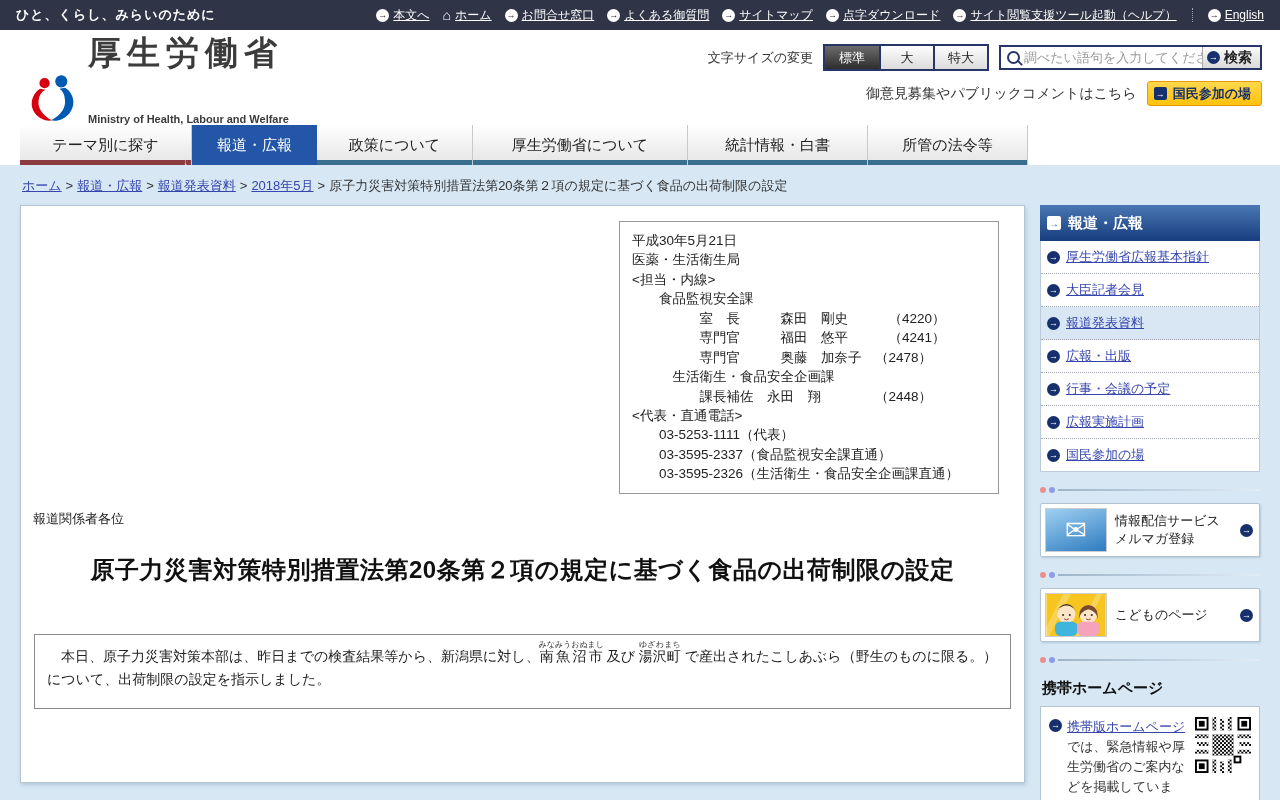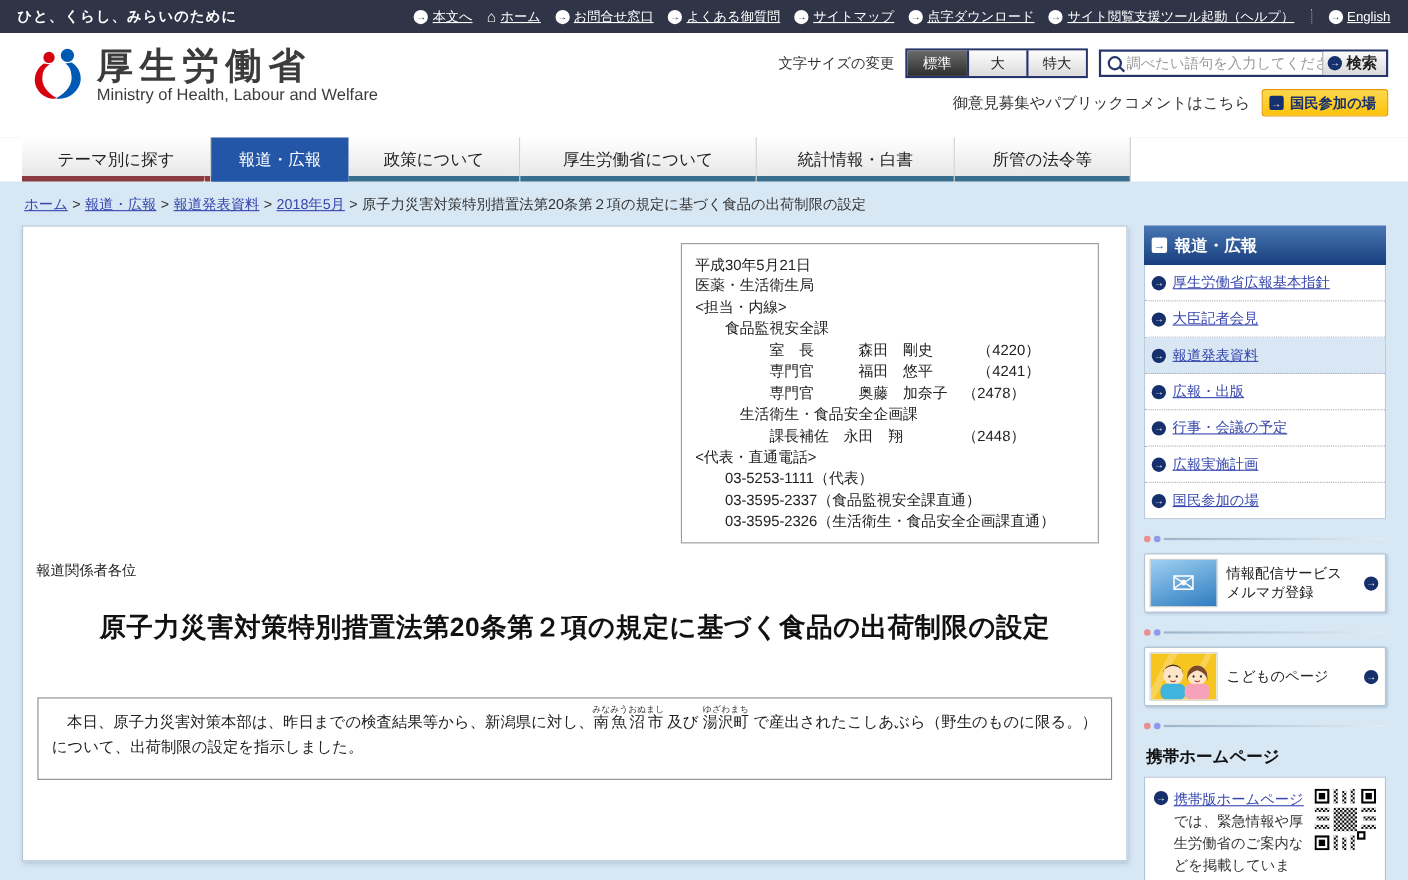--- a/index.html
+++ b/index.html
@@ -13,23 +13,23 @@
   .top-link { display:flex; align-items:center; gap:4px; color:#fff; font-size:12px; cursor:pointer; }
   .top-link a { color:#fff; text-decoration:underline; }
   .ci { display:inline-flex; width:13px; height:13px; border-radius:50%; align-items:center; justify-content:center; font-size:9px; font-weight:bold; flex:none; line-height:1; }
   .ci.light { background:#fff; color:#2f3447; }
   .ci.navy  { background:#16306e; color:#fff; }
   .home-glyph { color:#fff; font-size:14px; line-height:1; }
   .top-sep { width:1px; height:14px; border-left:1px dotted #9aa0b2; margin:0 2px; }
 
   
   .header { height:95px; background:#fff; display:flex; padding:6px 18px 0 26px; }
-  .logo { display:flex; align-items:flex-start; gap:10px; margin-top:6px; }
+  .logo { display:flex; align-items:flex-end; gap:10px; margin-top:6px; }
   .logo-txt .jp { font-size:33px; font-weight:bold; color:#3b3b3b; letter-spacing:6px; line-height:1.1; }
-  .logo-txt .en { font-size:15px; font-weight:normal; color:#3b3b3b; }
+  .logo-txt .en { font-size:11px; font-weight:bold; color:#3b3b3b;margin-top:42px; }
   .header-right { margin-left:auto; display:flex; flex-direction:column; align-items:flex-end; gap:10px; padding-top:8px; }
   .hr-row1 { display:flex; align-items:center; gap:10px; }
   .fs-label { font-size:13px; color:#333; }
   .fs-group { display:flex; border:2px solid #27356b; }
   .fs-btn { width:54px; height:23px; display:flex; align-items:center; justify-content:center; font-size:13px; background:linear-gradient(#fdfdfd,#dcdcdc); color:#222; border-left:2px solid #27356b; cursor:pointer; }
   .fs-btn:first-child { border-left:none; }
   .fs-btn.selected { background:linear-gradient(#6b6b6b,#2e2e2e); color:#fff; }
   .searchbox { display:flex; align-items:center; border:2px solid #27356b; background:#fff; height:25px; }
   .searchbox .mag { width:13px; height:13px; border:2px solid #27356b; border-radius:50%; position:relative; margin:0 4px 0 6px; flex:none; }
   .searchbox .mag::after { content:""; position:absolute; width:6px; height:2px; background:#27356b; transform:rotate(45deg); right:-5px; bottom:-2px; }

